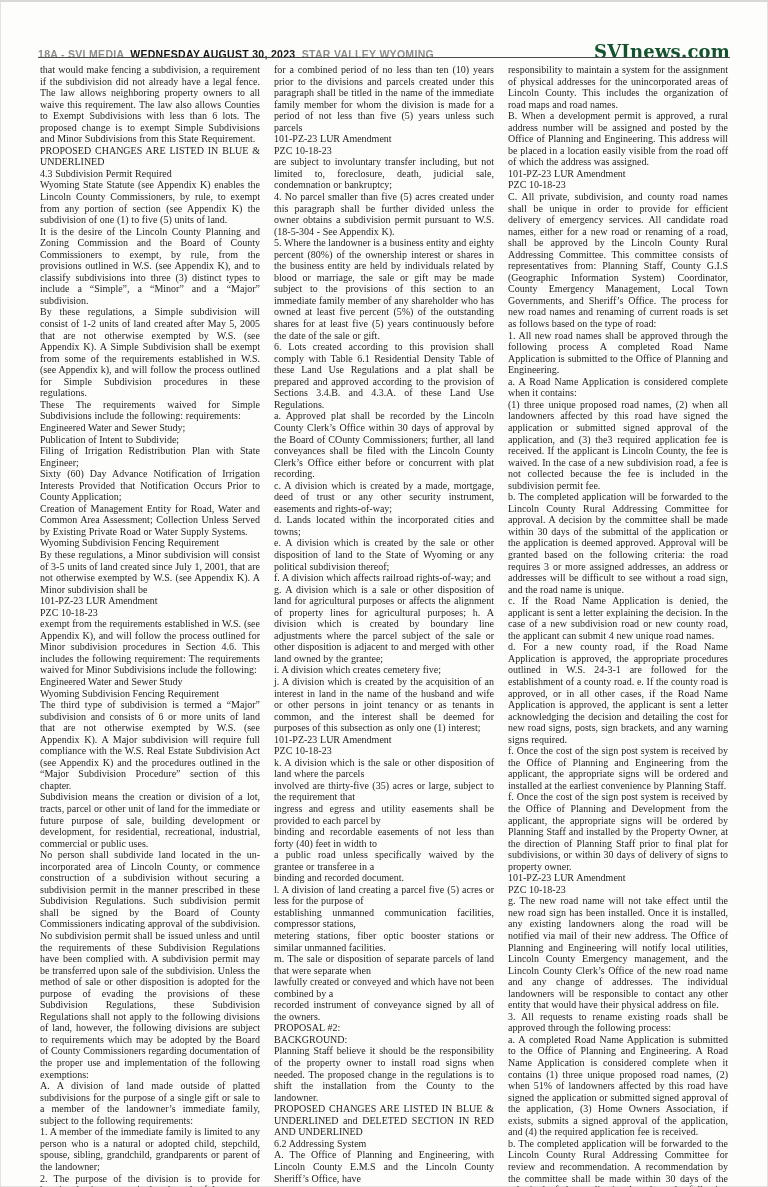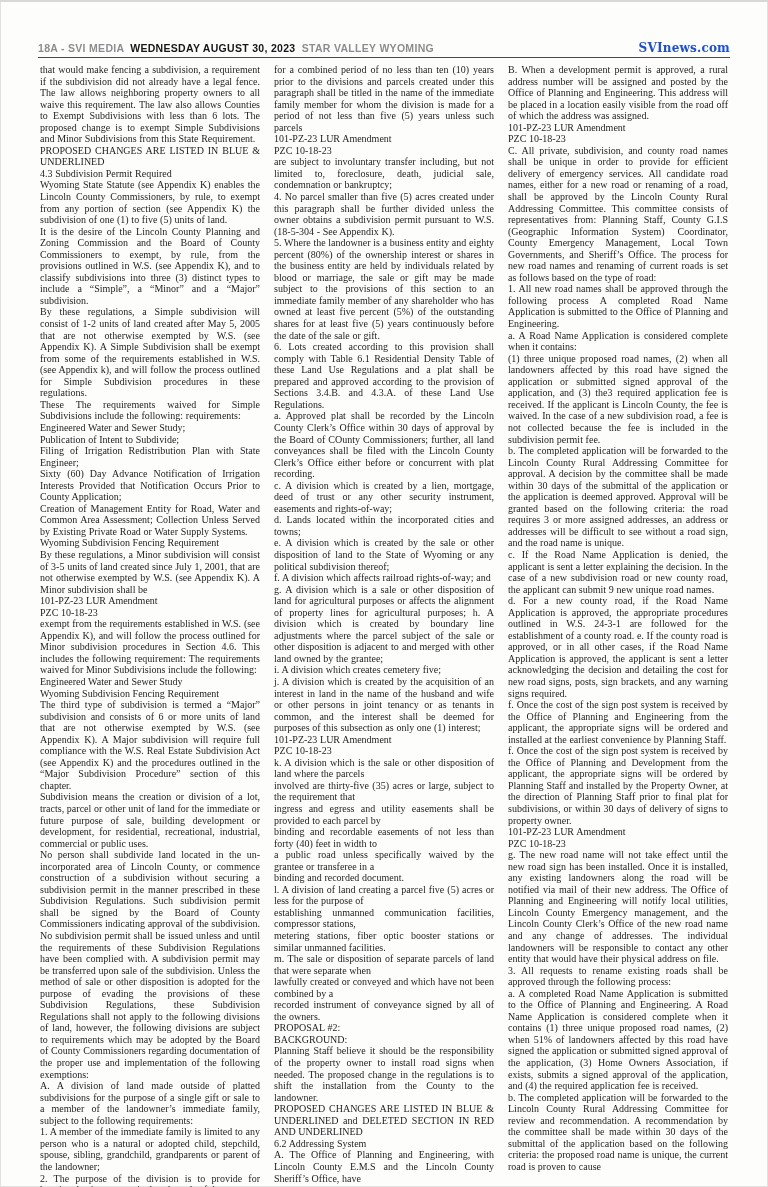--- a/index.html
+++ b/index.html
@@ -35,22 +35,22 @@
     color: #8d8d8d;
     white-space: nowrap;
   }
   .masthead-left .date {
     color: #161616;
     padding: 0 3px;
   }
   .masthead-right {
     font-family: "DejaVu Serif", serif;
     font-weight: bold;
-    font-size: 12px;
-    color: #1d4ed8;
+    font-size: 18px;
+    color: #14532d;
     letter-spacing: 0.2px;
   }
   .masthead-rule {
     position: absolute;
     left: 38px;
     right: 38px;
     top: 57px;
     border-top: 1.5px solid #4a4a4a;
   }
   .columns {
@@ -122,21 +122,21 @@
       </div>
     <div class="column">
         <p>for a combined period of no less than ten (10) years prior to the divisions and parcels created under this paragraph shall be titled in the name of the immediate family member for whom the division is made for a period of not less than five (5) years unless such parcels</p>
         <p>101-PZ-23 LUR Amendment</p>
         <p>PZC 10-18-23</p>
         <p>are subject to involuntary transfer including, but not limited to, foreclosure, death, judicial sale, condemnation or bankruptcy;</p>
         <p>4. No parcel smaller than five (5) acres created under this paragraph shall be further divided unless the owner obtains a subdivision permit pursuant to W.S. (18-5-304 - See Appendix K).</p>
         <p>5. Where the landowner is a business entity and eighty percent (80%) of the ownership interest or shares in the business entity are held by individuals related by blood or marriage, the sale or gift may be made subject to the provisions of this section to an immediate family member of any shareholder who has owned at least five percent (5%) of the outstanding shares for at least five (5) years continuously before the date of the sale or gift.</p>
         <p>6. Lots created according to this provision shall comply with Table 6.1 Residential Density Table of these Land Use Regulations and a plat shall be prepared and approved according to the provision of Sections 3.4.B. and 4.3.A. of these Land Use Regulations.</p>
         <p>a. Approved plat shall be recorded by the Lincoln County Clerk’s Office within 30 days of approval by the Board of COunty Commissioners; further, all land conveyances shall be filed with the Lincoln County Clerk’s Office either before or concurrent with plat recording.</p>
-        <p>c. A division which is created by a lien, mortgage, deed of trust or any other security instrument, easements and rights-of-way;</p>
+        <p>c. A division which is created by a made, mortgage, deed of trust or any other security instrument, easements and rights-of-way;</p>
         <p>d. Lands located within the incorporated cities and towns;</p>
         <p>e. A division which is created by the sale or other disposition of land to the State of Wyoming or any political subdivision thereof;</p>
         <p>f. A division which affects railroad rights-of-way; and</p>
         <p>g. A division which is a sale or other disposition of land for agricultural purposes or affects the alignment of property lines for agricultural purposes; h. A division which is created by boundary line adjustments where the parcel subject of the sale or other disposition is adjacent to and merged with other land owned by the grantee;</p>
         <p>i. A division which creates cemetery five;</p>
         <p>j. A division which is created by the acquisition of an interest in land in the name of the husband and wife or other persons in joint tenancy or as tenants in common, and the interest shall be deemed for purposes of this subsection as only one (1) interest;</p>
         <p>101-PZ-23 LUR Amendment</p>
         <p>PZC 10-18-23</p>
         <p>k. A division which is the sale or other disposition of land where the parcels</p>
         <p>involved are thirty-five (35) acres or large, subject to the requirement that</p>
@@ -151,29 +151,30 @@
         <p>lawfully created or conveyed and which have not been combined by a</p>
         <p>recorded instrument of conveyance signed by all of the owners.</p>
         <p>PROPOSAL #2:</p>
         <p>BACKGROUND:</p>
         <p>Planning Staff believe it should be the responsibility of the property owner to install road signs when needed. The proposed change in the regulations is to shift the installation from the County to the landowner.</p>
         <p>PROPOSED CHANGES ARE LISTED IN BLUE &amp; UNDERLINED and DELETED SECTION IN RED AND UNDERLINED</p>
         <p>6.2 Addressing System</p>
         <p>A. The Office of Planning and Engineering, with Lincoln County E.M.S and the Lincoln County Sheriff’s Office, have</p>
       </div>
     <div class="column">
+        <p>responsibility to maintain a system for the assignment of physical addresses for the unincorporated areas of Lincoln County. This includes the organization of road maps and road names.</p>
         <p>B. When a development permit is approved, a rural address number will be assigned and posted by the Office of Planning and Engineering. This address will be placed in a location easily visible from the road off of which the address was assigned.</p>
         <p>101-PZ-23 LUR Amendment</p>
         <p>PZC 10-18-23</p>
         <p>C. All private, subdivision, and county road names shall be unique in order to provide for efficient delivery of emergency services. All candidate road names, either for a new road or renaming of a road, shall be approved by the Lincoln County Rural Addressing Committee. This committee consists of representatives from: Planning Staff, County G.I.S (Geographic Information System) Coordinator, County Emergency Management, Local Town Governments, and Sheriff’s Office. The process for new road names and renaming of current roads is set as follows based on the type of road:</p>
         <p>1. All new road names shall be approved through the following process A completed Road Name Application is submitted to the Office of Planning and Engineering.</p>
         <p>a. A Road Name Application is considered complete when it contains:</p>
         <p>(1) three unique proposed road names, (2) when all landowners affected by this road have signed the application or submitted signed approval of the application, and (3) the3 required application fee is received. If the applicant is Lincoln County, the fee is waived. In the case of a new subdivision road, a fee is not collected because the fee is included in the subdivision permit fee.</p>
         <p>b. The completed application will be forwarded to the Lincoln County Rural Addressing Committee for approval. A decision by the committee shall be made within 30 days of the submittal of the application or the application is deemed approved. Approval will be granted based on the following criteria: the road requires 3 or more assigned addresses, an address or addresses will be difficult to see without a road sign, and the road name is unique.</p>
-        <p>c. If the Road Name Application is denied, the applicant is sent a letter explaining the decision. In the case of a new subdivision road or new county road, the applicant can submit 9 new unique road names.</p>
+        <p>c. If the Road Name Application is denied, the applicant is sent a letter explaining the decision. In the case of a new subdivision road or new county road, the applicant can submit 4 new unique road names.</p>
         <p>d. For a new county road, if the Road Name Application is approved, the appropriate procedures outlined in W.S. 24-3-1 are followed for the establishment of a county road. e. If the county road is approved, or in all other cases, if the Road Name Application is approved, the applicant is sent a letter acknowledging the decision and detailing the cost for new road signs, posts, sign brackets, and any warning signs required.</p>
         <p>f. Once the cost of the sign post system is received by the Office of Planning and Engineering from the applicant, the appropriate signs will be ordered and installed at the earliest convenience by Planning Staff.</p>
         <p>f. Once the cost of the sign post system is received by the Office of Planning and Development from the applicant, the appropriate signs will be ordered by Planning Staff and installed by the Property Owner, at the direction of Planning Staff prior to final plat for subdivisions, or within 30 days of delivery of signs to property owner.</p>
         <p>101-PZ-23 LUR Amendment</p>
         <p>PZC 10-18-23</p>
         <p>g. The new road name will not take effect until the new road sign has been installed. Once it is installed, any existing landowners along the road will be notified via mail of their new address. The Office of Planning and Engineering will notify local utilities, Lincoln County Emergency management, and the Lincoln County Clerk’s Office of the new road name and any change of addresses. The individual landowners will be responsible to contact any other entity that would have their physical address on file.</p>
         <p>3. All requests to rename existing roads shall be approved through the following process:</p>
         <p>a. A completed Road Name Application is submitted to the Office of Planning and Engineering. A Road Name Application is considered complete when it contains (1) three unique proposed road names, (2) when 51% of landowners affected by this road have signed the application or submitted signed approval of the application, (3) Home Owners Association, if exists, submits a signed approval of the application, and (4) the required application fee is received.</p>
         <p>b. The completed application will be forwarded to the Lincoln County Rural Addressing Committee for review and recommendation. A recommendation by the committee shall be made within 30 days of the submittal of the application based on the following criteria: the proposed road name is unique, the current road is proven to cause</p>
       </div>

